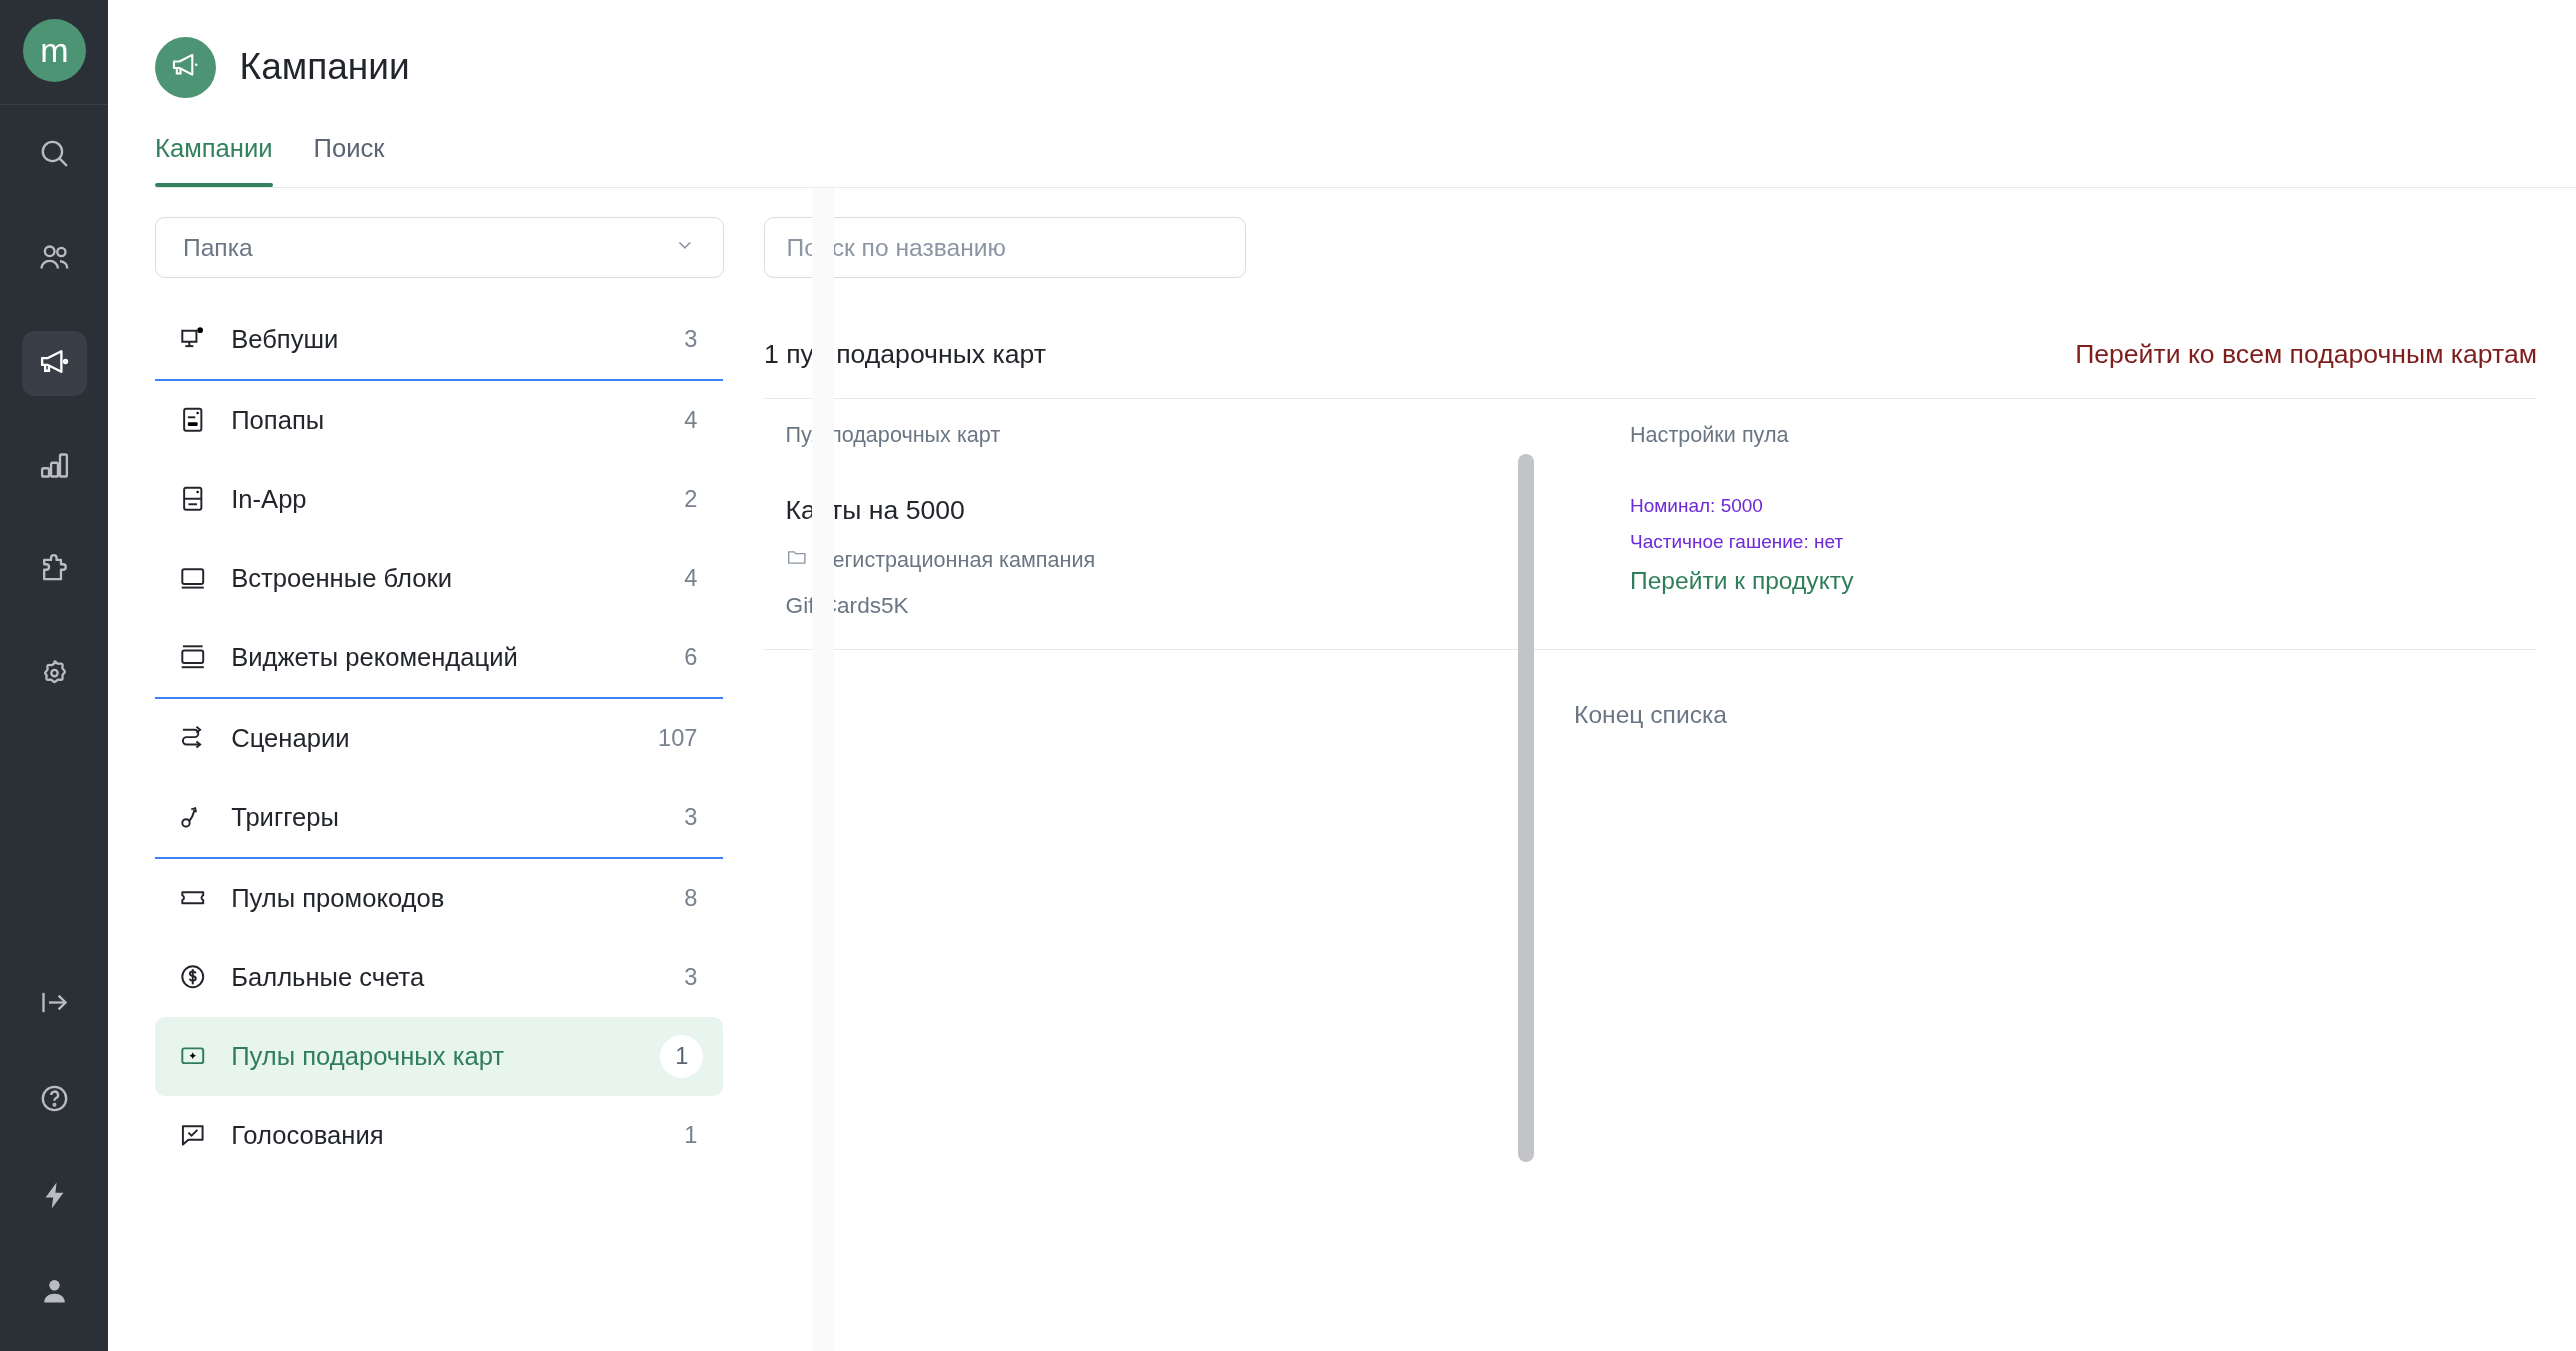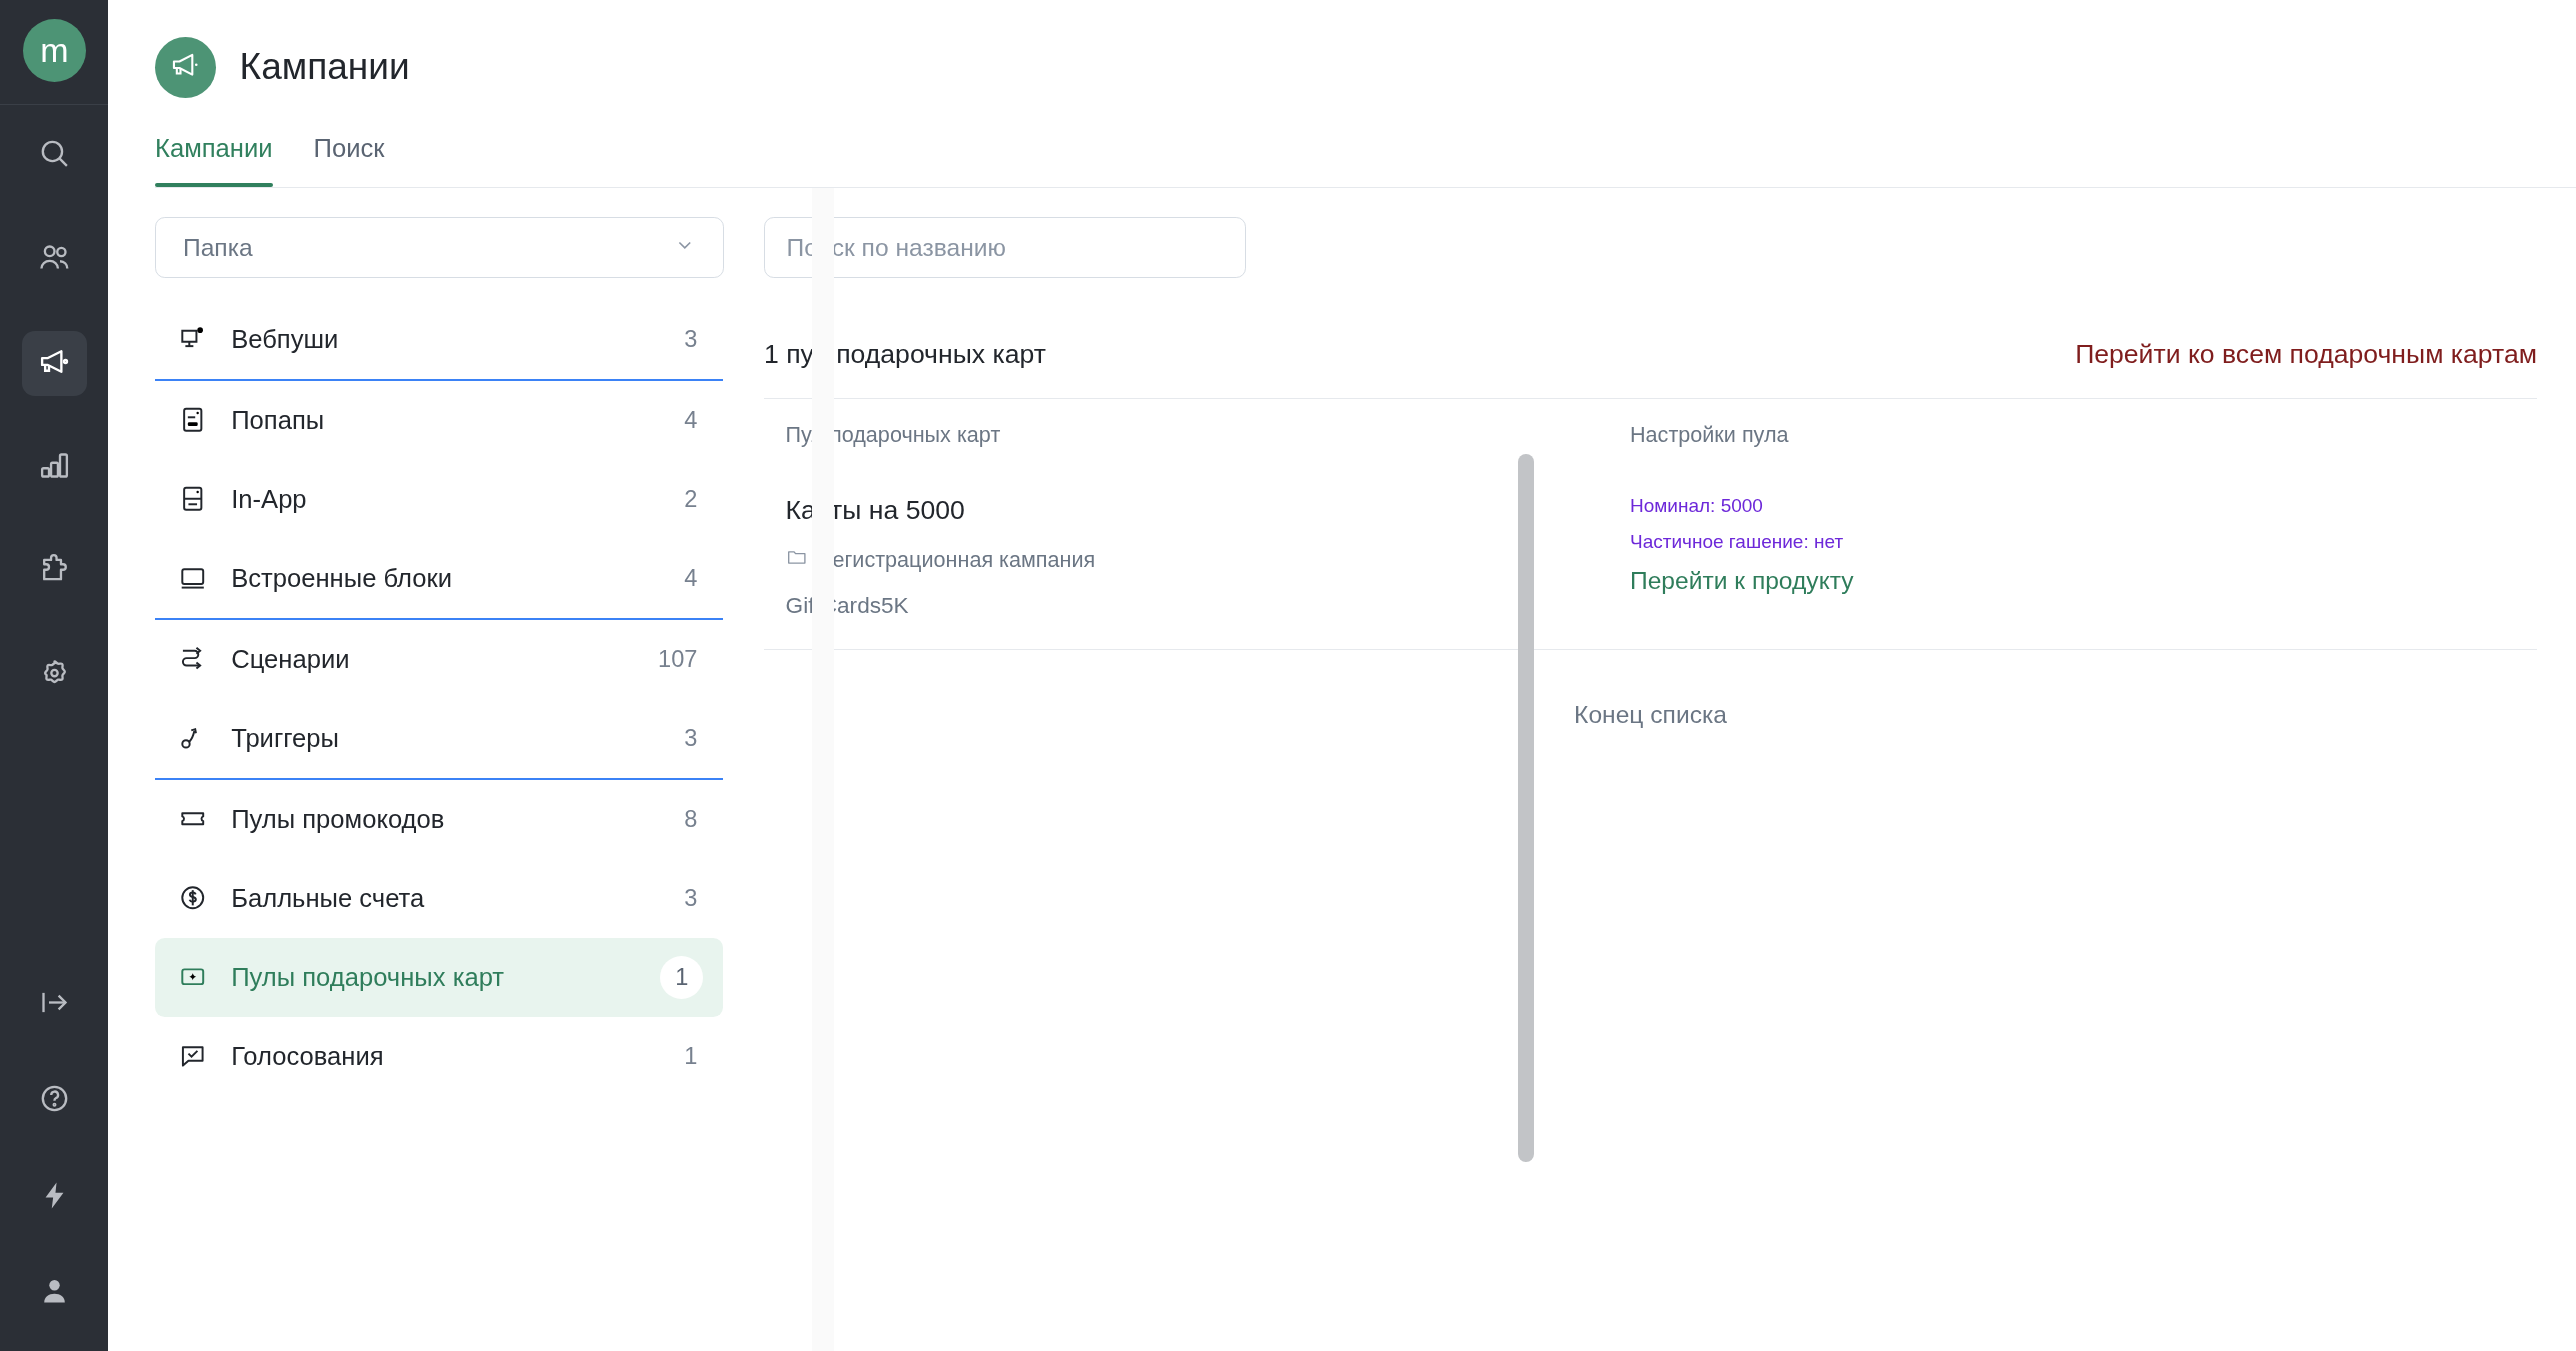--- a/index.html
+++ b/index.html
@@ -339,20 +339,31 @@
             <div class="nav-item">
               <span class="ico">
                 <svg width="29.5" height="29.5" viewBox="0 0 24 24">
                     <rect x="3.5" y="5" width="17" height="12" rx="1.6"></rect>
                     <line x1="3" y1="20" x2="21" y2="20"></line>
                   </svg>
               </span>
               <span class="lbl">Встроенные блоки</span>
               <span class="cnt">4</span>
             </div>
+            <div class="nav-item">
+              <span class="ico">
+                <svg width="29.5" height="29.5" viewBox="0 0 24 24">
+                    <line x1="4" y1="3.5" x2="20" y2="3.5"></line>
+                    <rect x="3.5" y="7" width="17" height="10" rx="1.6"></rect>
+                    <line x1="3" y1="20.5" x2="21" y2="20.5"></line>
+                  </svg>
+              </span>
+              <span class="lbl">Виджеты рекомендаций</span>
+              <span class="cnt">6</span>
+            </div>
           </div>
 
           <div class="nav-group">
             <div class="nav-item">
               <span class="ico">
                 <svg width="29.5" height="29.5" viewBox="0 0 24 24">
                     <path d="M4 5.5h9.5a3 3 0 0 1 0 6H7a3 3 0 0 0 0 6h11"></path>
                     <polyline points="15,3 18,5.5 15,8"></polyline>
                     <polyline points="15,15 18,17.5 15,20"></polyline>
                   </svg>

